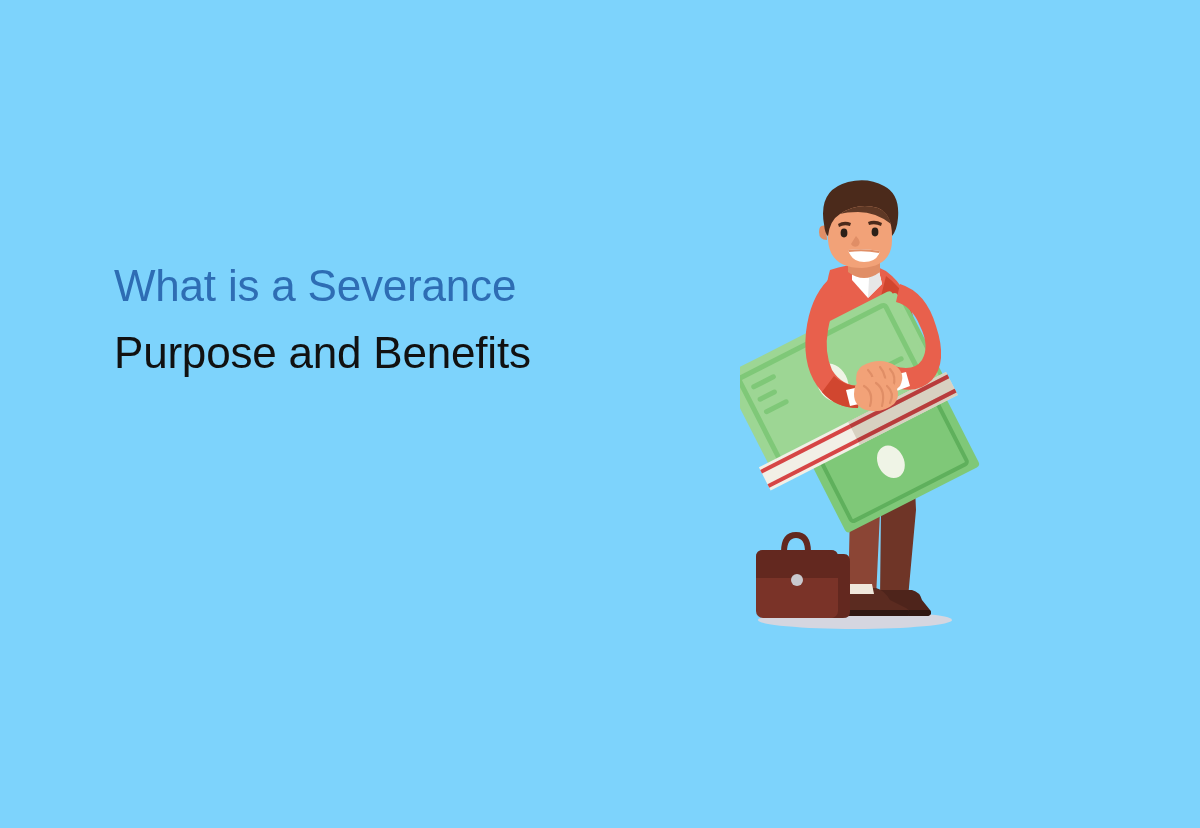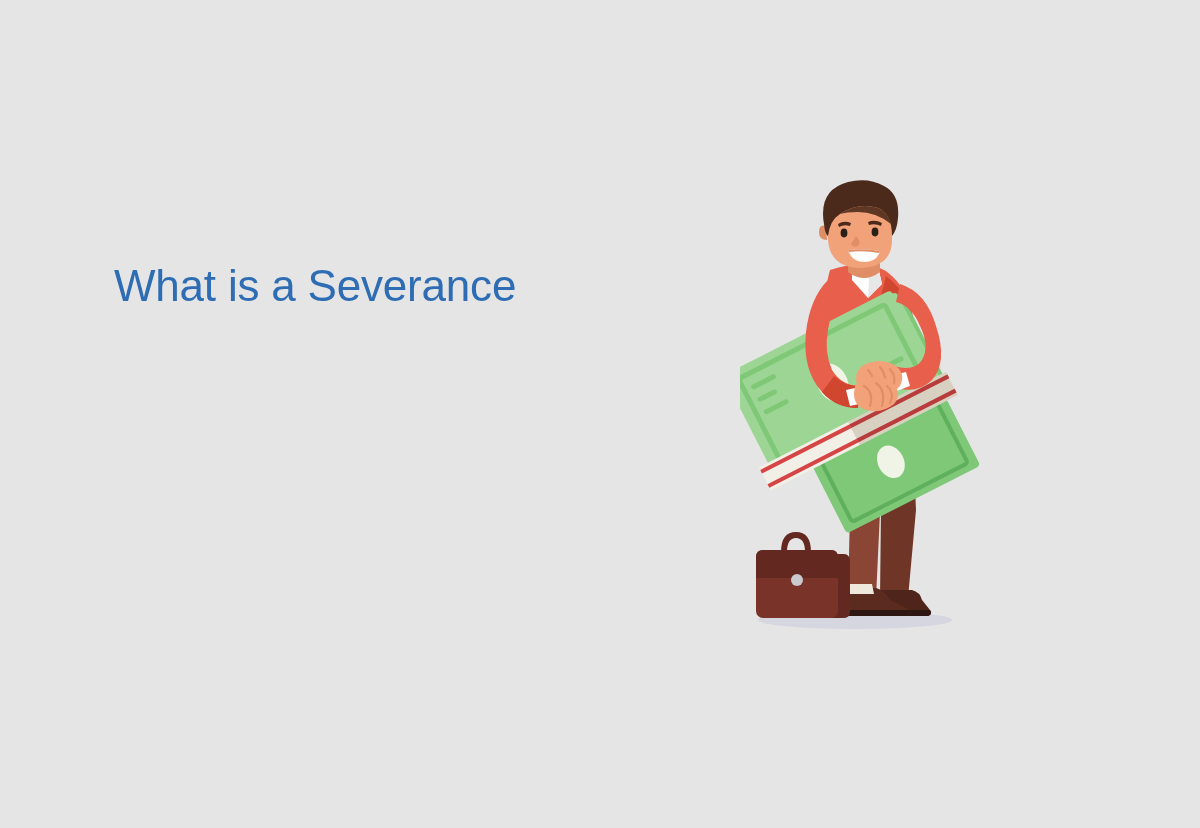--- a/index.html
+++ b/index.html
@@ -9,21 +9,21 @@
   body {
     width: 1200px;
     height: 828px;
     overflow: hidden;
     font-family: "Liberation Sans", sans-serif;
   }
   #banner {
     position: relative;
     width: 1200px;
     height: 828px;
-    background: #e5e5e5;
+    background: #7dd3fc;
     box-sizing: border-box;
   }
   #headline-block {
     position: absolute;
     left: 114px;
     top: 252px;
     width: 560px;
   }
   .headline-line {
     font-family: "Liberation Sans", sans-serif;
@@ -48,20 +48,23 @@
   #illustration svg { display: block; width: 100%; height: 100%; }
 </style>
 </head>
 <body>
 
 <div id="banner">
 
   <div id="headline-block">
     <div class="headline-line">
       <span class="hl-blue">What is a Severance</span>
+    </div>
+    <div class="headline-line">
+      <span class="hl-dark">Purpose and Benefits</span>
     </div>
   </div>
 
   <div id="illustration">
     <svg viewBox="0 0 240 470" xmlns="http://www.w3.org/2000/svg" role="img">
 
       <ellipse cx="115" cy="440" rx="97" ry="9" fill="#D5D6E0"></ellipse>
 
       <path fill="#6F3527" d="M136,240 L172,243 L176,330 L168,418 L140,418 L141,330 Z"></path>
 

